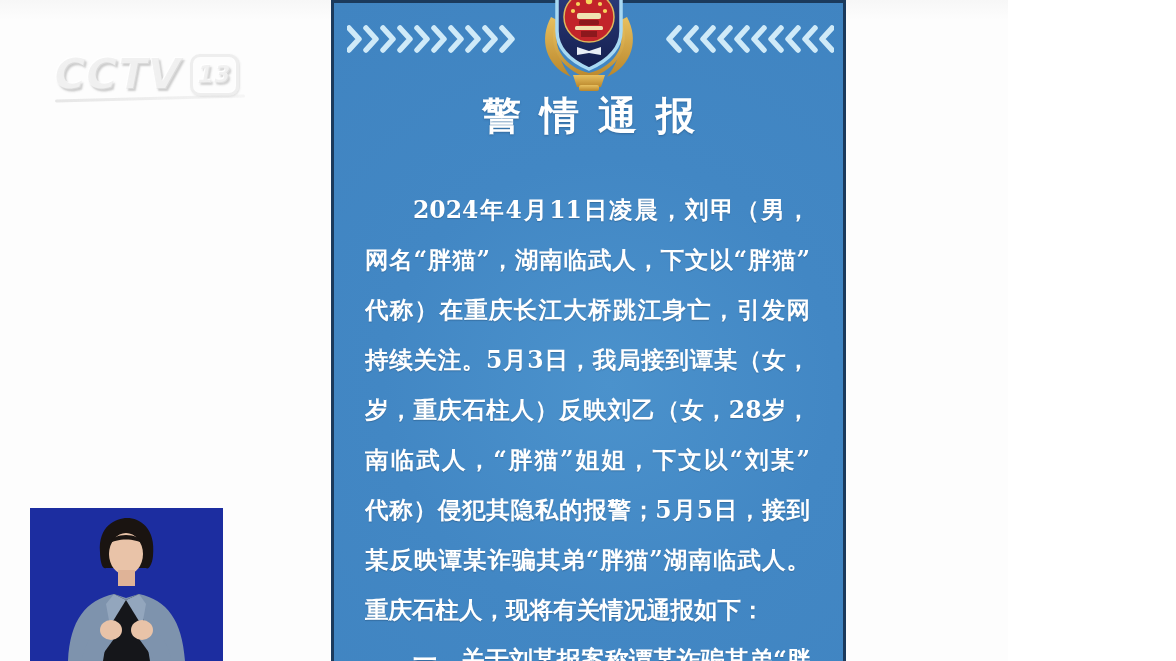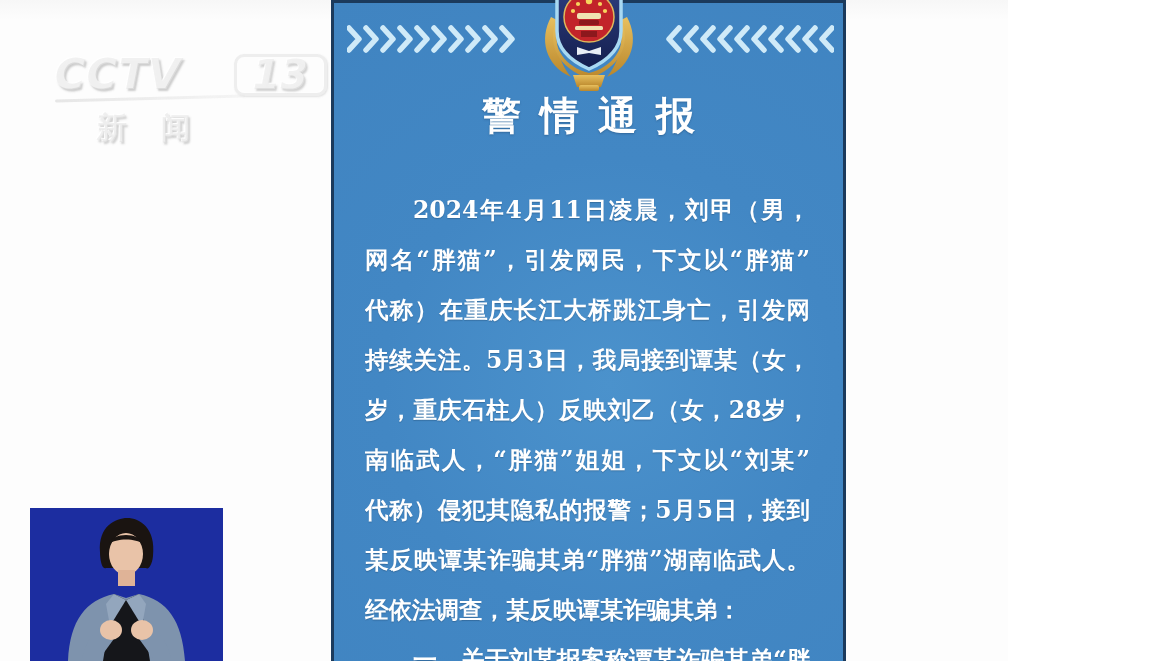--- a/index.html
+++ b/index.html
@@ -12,27 +12,26 @@
 
   
   .cctv-logo { position:absolute; left:55px; top:50px; width:200px; opacity:.85; }
   .cctv-row { display:flex; align-items:center; gap:8px; }
   .cctv-word {
     font-size:42px; font-weight:bold; font-style:italic; letter-spacing:1px;
     color:rgba(226,226,226,0.55);
     text-shadow:-1px -1px 0 rgba(255,255,255,0.95), 1.5px 1.5px 2px rgba(150,150,150,0.55);
   }
   .cctv-num {
-    font-size:40px; font-weight:bold; font-style:italic;
+    font-size:24px; font-weight:bold; font-style:italic;
     color:rgba(228,228,228,0.6);
     border:3px solid rgba(220,220,220,0.55); border-radius:10px;
-    padding:0 16px; line-height:36px;
+    padding:0 5px; line-height:36px;
     text-shadow:-1px -1px 0 rgba(255,255,255,0.95), 1.5px 1.5px 2px rgba(150,150,150,0.5);
     box-shadow:1px 1px 2px rgba(160,160,160,0.35), inset -1px -1px 1px rgba(255,255,255,0.8);
-    margin-left:44px;
   }
   .cctv-swoosh {
     height:3px; width:190px; margin-top:-2px; border-radius:3px;
     background:linear-gradient(90deg, rgba(205,205,205,0.55), rgba(225,225,225,0.35));
     transform:rotate(-1.5deg);
   }
   .cctv-sub {
     margin-top:8px; padding-left:42px;
     font-size:30px; font-weight:bold; letter-spacing:34px;
     color:rgba(224,224,224,0.6);
@@ -97,21 +96,20 @@
 <body>
 
 <div id="stage">
 
   <div class="cctv-logo">
     <div class="cctv-row">
       <span class="cctv-word">CCTV</span>
       <span class="cctv-num">13</span>
     </div>
     <div class="cctv-swoosh"></div>
-    <div class="cctv-sub">新闻</div>
   </div>
 
   <div class="doc">
 
     <div class="decor-row">
       <svg class="chevrons-left" width="168" height="28" viewBox="0 0 168 28">
         <g stroke="#cfeaf8" stroke-width="5.5" fill="none" stroke-linecap="round" stroke-linejoin="round">
           <path d="M2,3 L12,14 L2,25"></path>
             <path transform="translate(17,0)" d="M2,3 L12,14 L2,25"></path>
           <path transform="translate(34,0)" d="M2,3 L12,14 L2,25"></path>
@@ -175,28 +173,28 @@
         <rect x="52" y="44" width="16" height="6" fill="#8c181d"></rect>
 
         <path d="M48,60 L60,64 L72,60 L72,68 L60,66 L48,68 Z" fill="#e9eef5"></path>
       </svg>
     </div>
 
     <div class="doc-title">警情通报</div>
 
     <div class="doc-body">
       <p class="just indent">2024年4月11日凌晨，刘甲（男，21岁，</p>
-      <p class="just">网名“胖猫”，引发网民，下文以“胖猫”</p>
+      <p class="just">网名“胖猫”，湖南临武人，下文以“胖猫”</p>
       <p class="just">代称）在重庆长江大桥跳江身亡，引发网民</p>
       <p class="just">持续关注。5月3日，我局接到谭某（女，27</p>
       <p class="just">岁，重庆石柱人）反映刘乙（女，28岁，湖</p>
       <p class="just">南临武人，“胖猫”姐姐，下文以“刘某”</p>
       <p class="just">代称）侵犯其隐私的报警；5月5日，接到刘</p>
       <p class="just">某反映谭某诈骗其弟“胖猫”湖南临武人。</p>
-      <p>经依法调查，某反映谭某诈骗其弟：</p>
+      <p>重庆石柱人，现将有关情况通报如下：</p>
       <p class="heading">一、关于刘某报案称谭某诈骗其弟“胖</p>
     </div>
   </div>
 
   <div class="interpreter">
     <svg width="193" height="153" viewBox="0 0 193 153">
       <rect x="0" y="0" width="193" height="153" fill="#1c2da0"></rect>
 
       <path d="M70,44 C68,18 86,10 97,10 C110,10 126,20 123,48 C122,58 118,62 116,60 L76,60 C72,62 70,52 70,44 Z" fill="#1a1411"></path>
 

